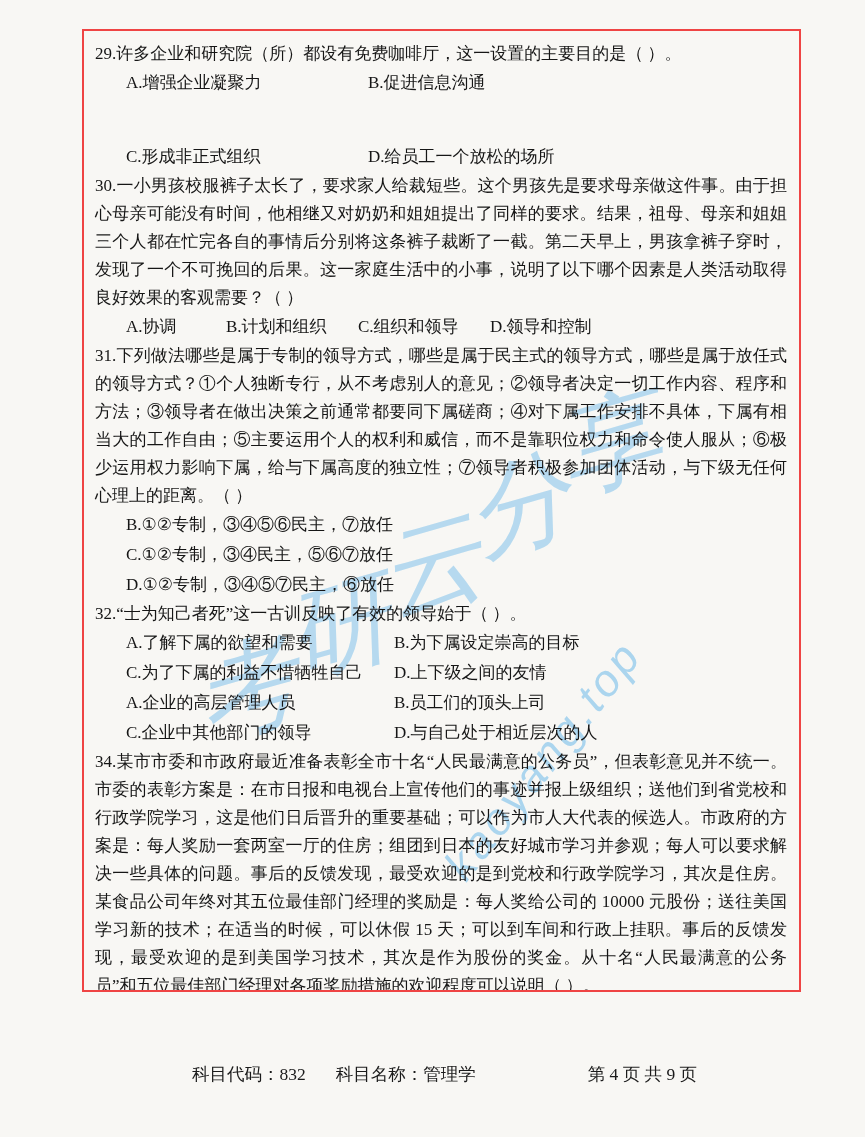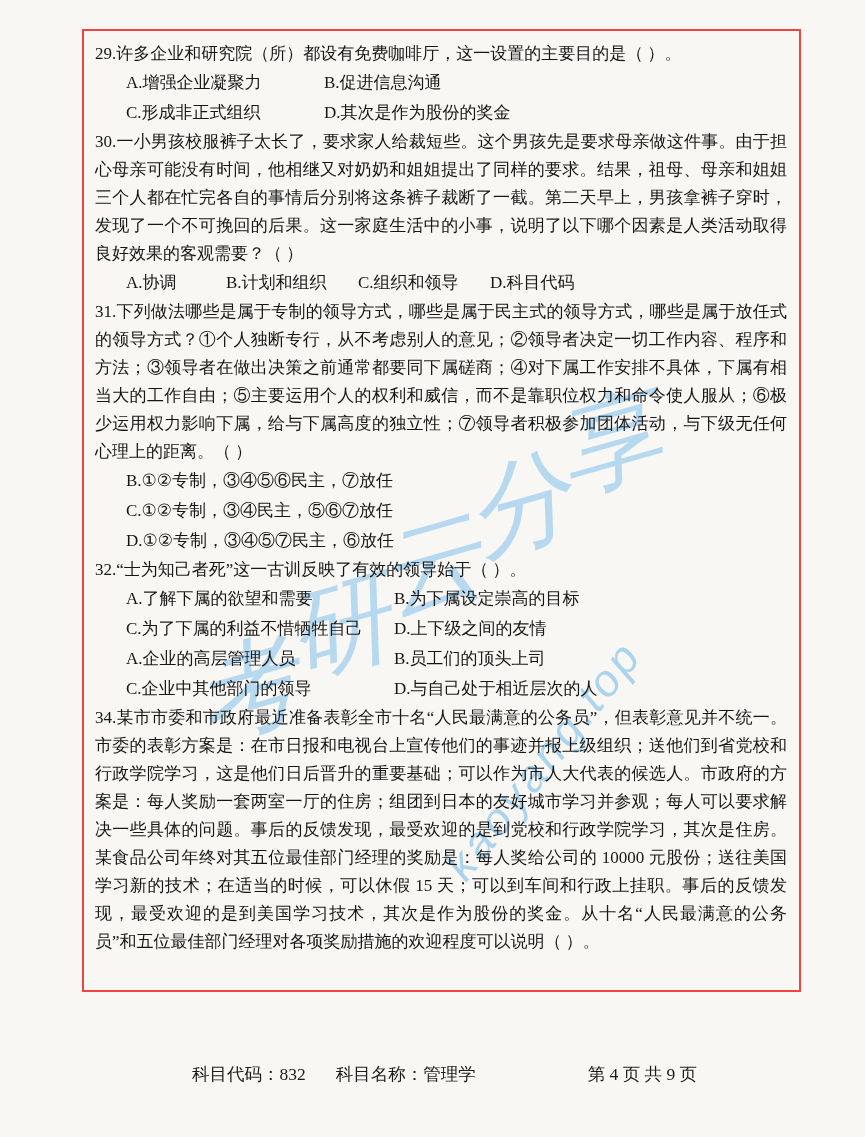--- a/index.html
+++ b/index.html
@@ -30,21 +30,21 @@
     text-align:justify;
     word-break:break-all;
   }
   .opts {
     margin:0;
     padding-left:31px;
     font-size:17px;
     line-height:30px;
   }
   .opts-2col { display:grid; }
-  .cols-29 { grid-template-columns:198px 1fr; }
+  .cols-29 { grid-template-columns:198px 1fr;gap:44px; }
   .cols-32 { grid-template-columns:268px 1fr; }
   .opts-row { display:grid; grid-template-columns:100px 132px 132px 1fr; }
   .opts-list .opt { display:block; }
   .opt { white-space:nowrap; overflow:hidden; }
 
   
   .wm { position:absolute; left:0; top:0; width:100%; height:100%; pointer-events:none; }
   .wm-char {
     position:absolute;
     font-size:102px;
@@ -97,31 +97,31 @@
   </div>
 
   <div class="qbox">
 
     <section class="q">
       <p class="stem">29.许多企业和研究院（所）都设有免费咖啡厅，这一设置的主要目的是（      ）。</p>
       <div class="opts opts-2col cols-29">
         <span class="opt">A.增强企业凝聚力</span>
         <span class="opt">B.促进信息沟通</span>
         <span class="opt">C.形成非正式组织</span>
-        <span class="opt">D.其次是作为股份的奖金</span>
+        <span class="opt">D.给员工一个放松的场所</span>
       </div>
     </section>
 
     <section class="q">
       <p class="stem">30.一小男孩校服裤子太长了，要求家人给裁短些。这个男孩先是要求母亲做这件事。由于担心母亲可能没有时间，他相继又对奶奶和姐姐提出了同样的要求。结果，祖母、母亲和姐姐三个人都在忙完各自的事情后分别将这条裤子裁断了一截。第二天早上，男孩拿裤子穿时，发现了一个不可挽回的后果。这一家庭生活中的小事，说明了以下哪个因素是人类活动取得良好效果的客观需要？（      ）</p>
       <div class="opts opts-row">
         <span class="opt">A.协调</span>
         <span class="opt">B.计划和组织</span>
         <span class="opt">C.组织和领导</span>
-        <span class="opt">D.科目代码</span>
+        <span class="opt">D.领导和控制</span>
       </div>
     </section>
 
     <section class="q">
       <p class="stem">31.下列做法哪些是属于专制的领导方式，哪些是属于民主式的领导方式，哪些是属于放任式的领导方式？①个人独断专行，从不考虑别人的意见；②领导者决定一切工作内容、程序和方法；③领导者在做出决策之前通常都要同下属磋商；④对下属工作安排不具体，下属有相当大的工作自由；⑤主要运用个人的权利和威信，而不是靠职位权力和命令使人服从；⑥极少运用权力影响下属，给与下属高度的独立性；⑦领导者积极参加团体活动，与下级无任何心理上的距离。（      ）</p>
       <div class="opts opts-list">
         <span class="opt">B.①②专制，③④⑤⑥民主，⑦放任</span>
         <span class="opt">C.①②专制，③④民主，⑤⑥⑦放任</span>
         <span class="opt">D.①②专制，③④⑤⑦民主，⑥放任</span>
       </div>

